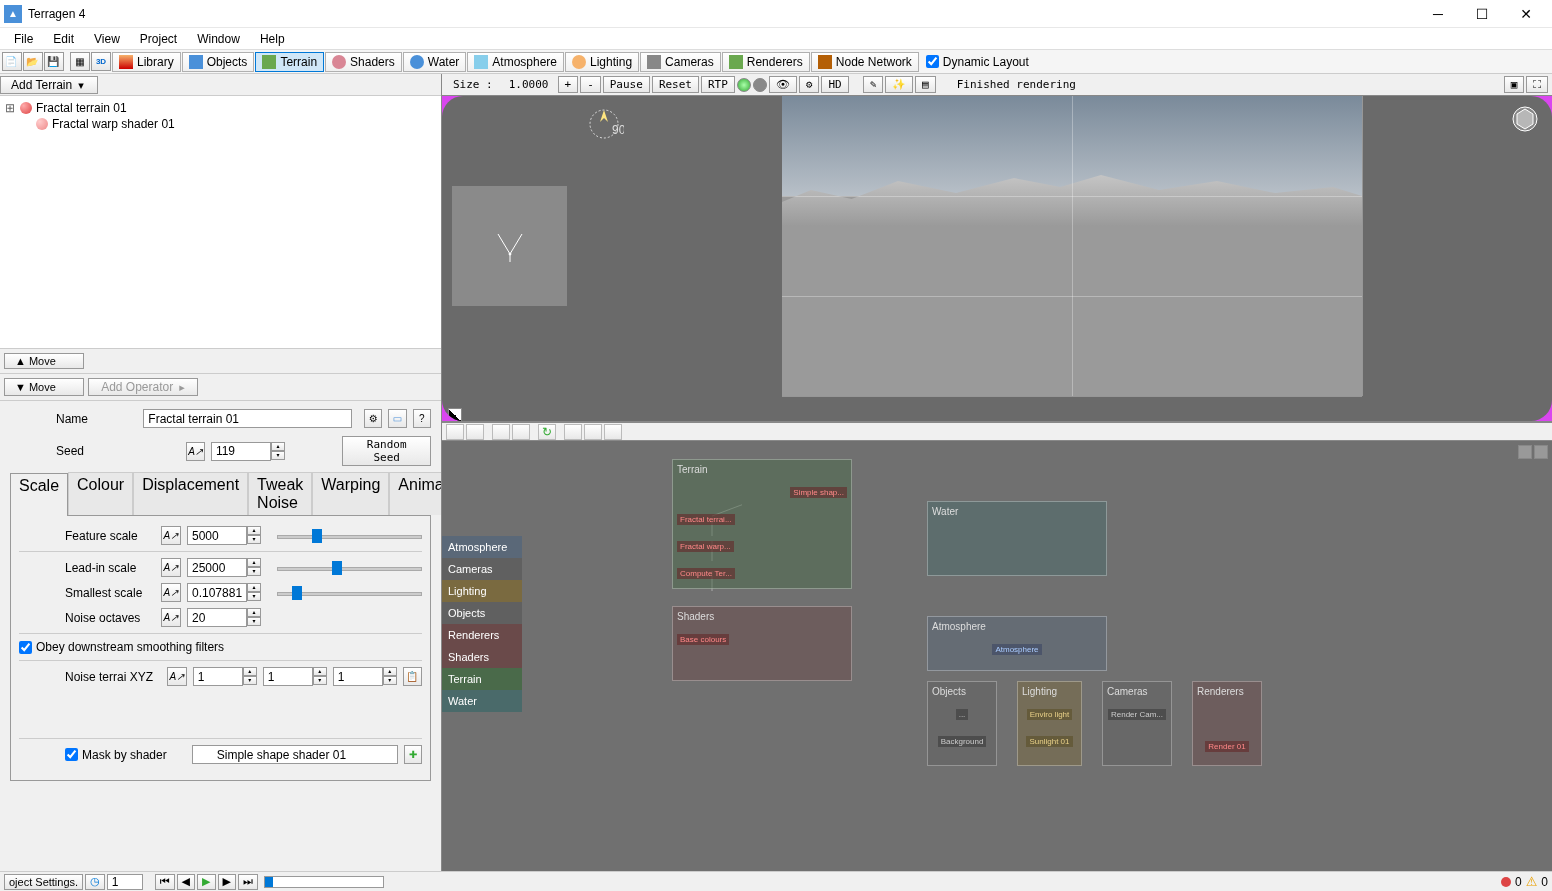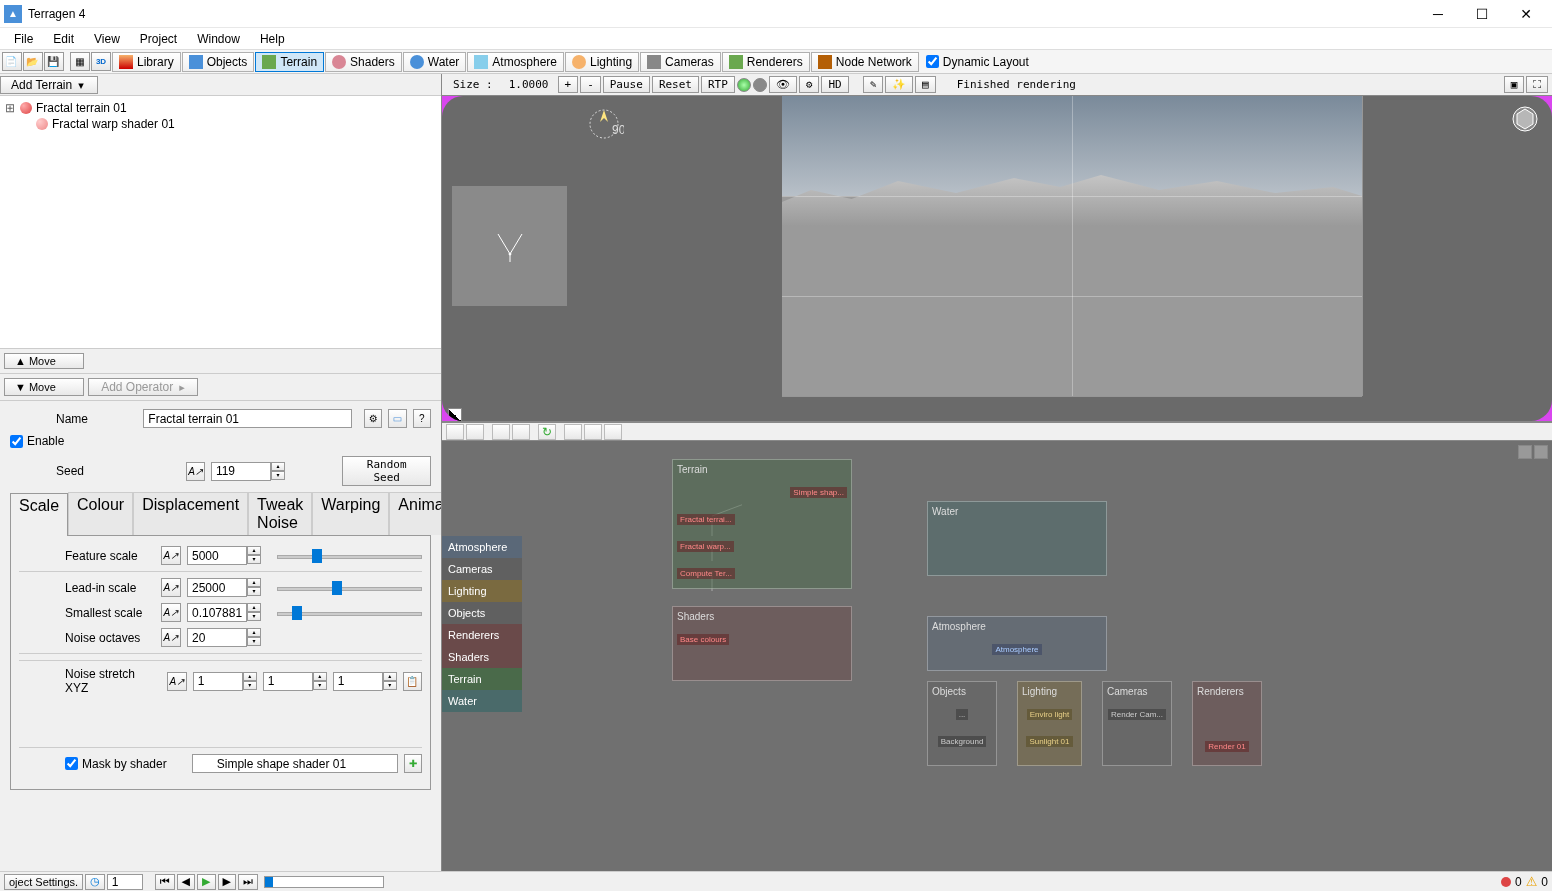--- a/index.html
+++ b/index.html
@@ -218,24 +218,20 @@
 
     <div class="props">
       <div class="prow">
         <div class="plabel-sm">Name</div>
         <input type="text" style="width: 230px;" value="Fractal terrain 01">
         <div style="flex:1"></div>
         <div class="icon-btn">⚙</div>
         <div class="icon-btn" style="color:#4a90d9">▭</div>
         <div class="icon-btn">?</div>
       </div>
-      <label class="check">
-        <input type="checkbox" checked="" style="">
-          <span>Enable</span>
-      </label>
       <div class="prow" style="margin-top:8px">
         <div class="plabel-sm">Seed</div>
         <div style="width:40px"></div>
         <div class="icon-btn" style="font-style:italic">A↗</div>
         <div class="spinner">
             <input type="text" value="119" style="">
             <div class="spin-btns">
               <div>▴</div>
               <div>▾</div>
             </div>
@@ -301,23 +297,27 @@
           <div class="icon-btn" style="font-style:italic">A↗</div>
           <div class="spinner">
               <input type="text" value="20" style="">
               <div class="spin-btns">
                 <div>▴</div>
                 <div>▾</div>
               </div>
             </div>
         </div>
         <div class="divider-h"></div>
+        <label class="check">
+          <input type="checkbox" checked="" style="">
+            <span>Obey downstream smoothing filters</span>
+        </label>
         <div class="divider-h"></div>
         <div class="prow">
-          <div class="plabel">Noise stretch XYZ</div>
+          <div class="plabel">Noise terrai XYZ</div>
           <div class="icon-btn" style="font-style:italic">A↗</div>
           <div class="spinner">
               <input type="text" style="width: 50px;" value="1">
               <div class="spin-btns">
                 <div>▴</div>
                 <div>▾</div>
               </div>
             </div>
           <div class="spinner">
               <input type="text" style="width: 50px;" value="1">

